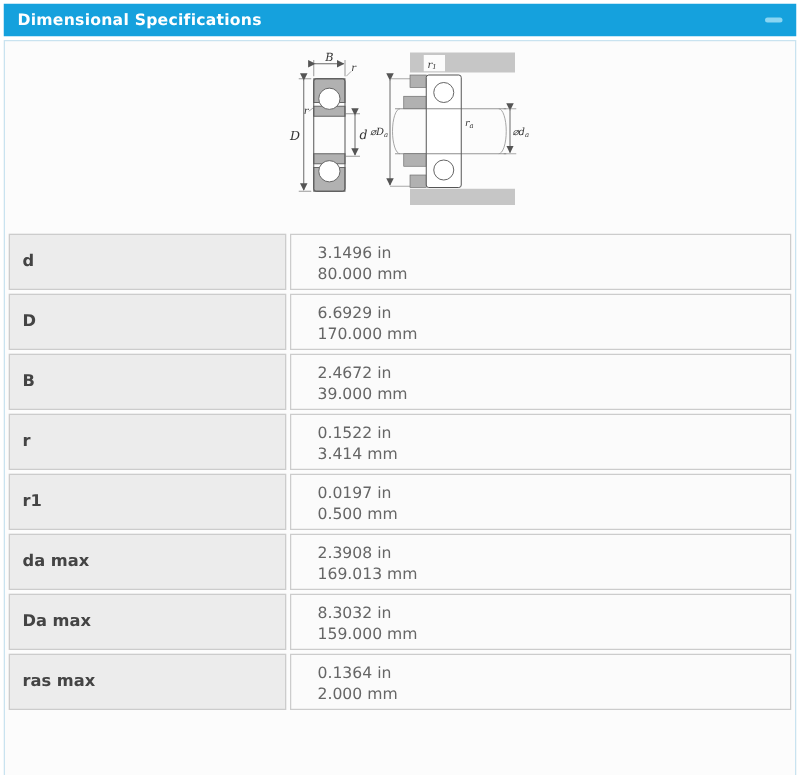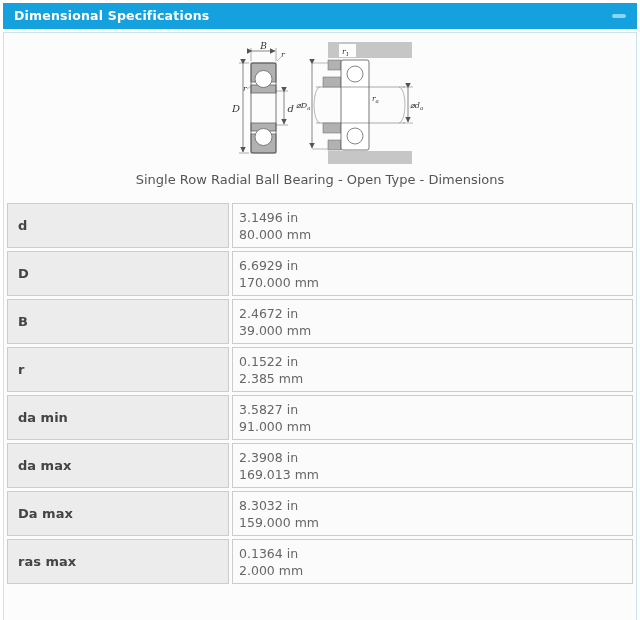--- a/index.html
+++ b/index.html
@@ -26,21 +26,21 @@
   .fig svg { display: inline-block; }
   .fig-caption { font-size: 13px; color: #555; margin-top: 1px; }
 
   
   table.spec { width: 100%; border-collapse: separate; border-spacing: 3px;
     margin-top: 13px; table-layout: fixed; }
   td { border: 1px solid #cccccc; height: 45px; vertical-align: middle; }
   td.lbl { width: 222px; background: #ececec; font-size: 13px; font-weight: bold;
     color: #444; padding-left: 10px; }
   td.val { background: #fbfbfb; color: #666; font-size: 12.5px; line-height: 17px;
-    padding-left: 6px; }
+    padding-left: 21px; }
 
   
   .dim-label { font-family: "DejaVu Serif", "Liberation Serif", serif;
     font-style: italic; fill: #333; }
 </style>
 </head>
 <body>
 
 <div class="wrap">
 
@@ -123,21 +123,20 @@
           <line x1="97" y1="24" x2="113" y2="24" stroke="#777" stroke-width="0.5"></line>
           <line x1="97" y1="110" x2="113" y2="110" stroke="#777" stroke-width="0.5"></line>
           <text class="dim-label" x="81" y="69" font-size="8"><tspan>⌀D</tspan><tspan font-size="5.5" dy="1.5">a</tspan></text>
 
           <line x1="193" y1="49" x2="193" y2="83" stroke="#555" stroke-width="0.7" marker-start="url(#arr)" marker-end="url(#arr)"></line>
           <line x1="188" y1="48" x2="198" y2="48" stroke="#777" stroke-width="0.5"></line>
           <line x1="188" y1="84" x2="198" y2="84" stroke="#777" stroke-width="0.5"></line>
           <text class="dim-label" x="195" y="69" font-size="8"><tspan>⌀d</tspan><tspan font-size="5.5" dy="1.5">a</tspan></text>
         </g>
       </svg>
-      <div class="fig-caption">Single Row Radial Ball Bearing - Open Type - Dimensions</div>
     </div>
 
     <table class="spec">
       <tbody>
         <tr>
           <td class="lbl">d</td>
           <td class="val">
             <div>3.1496 in</div>
             <div>80.000 mm</div>
           </td>
@@ -153,28 +152,28 @@
           <td class="lbl">B</td>
           <td class="val">
             <div>2.4672 in</div>
             <div>39.000 mm</div>
           </td>
         </tr>
         <tr>
           <td class="lbl">r</td>
           <td class="val">
             <div>0.1522 in</div>
-            <div>2.385 mm</div>
+            <div>3.414 mm</div>
           </td>
         </tr>
         <tr>
-          <td class="lbl">da min</td>
+          <td class="lbl">r1</td>
           <td class="val">
-            <div>3.5827 in</div>
-            <div>91.000 mm</div>
+            <div>0.0197 in</div>
+            <div>0.500 mm</div>
           </td>
         </tr>
         <tr>
           <td class="lbl">da max</td>
           <td class="val">
             <div>2.3908 in</div>
             <div>169.013 mm</div>
           </td>
         </tr>
         <tr>

